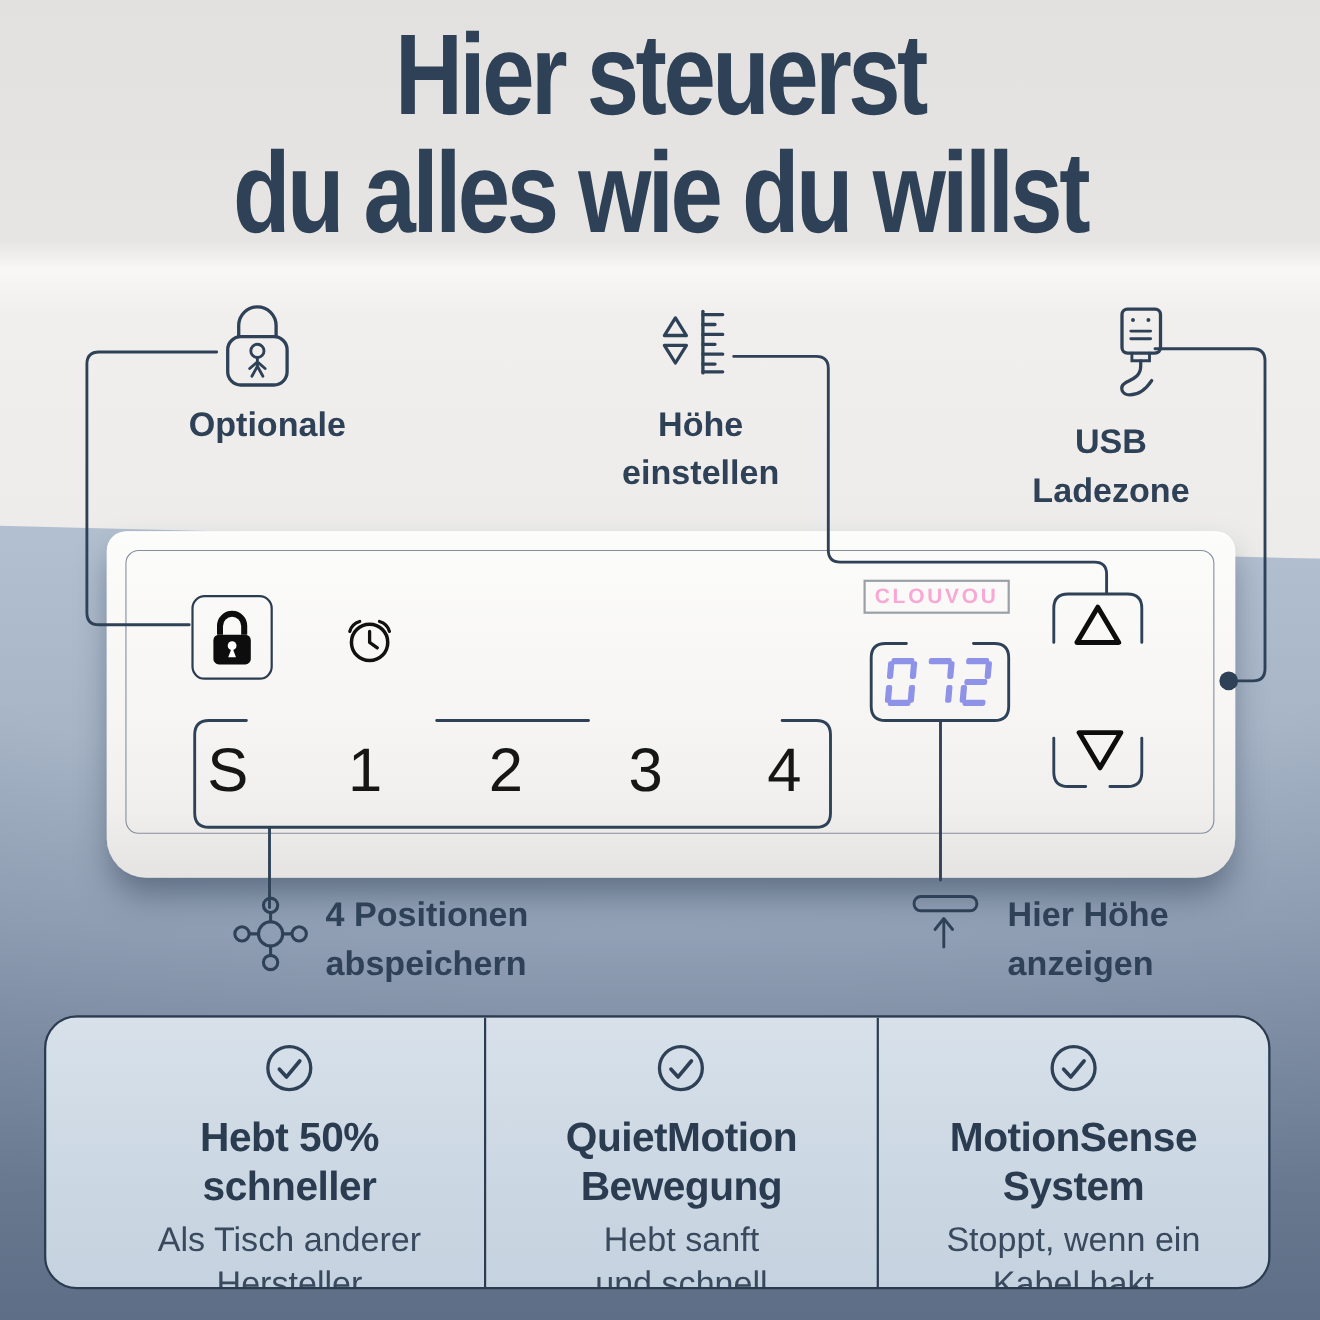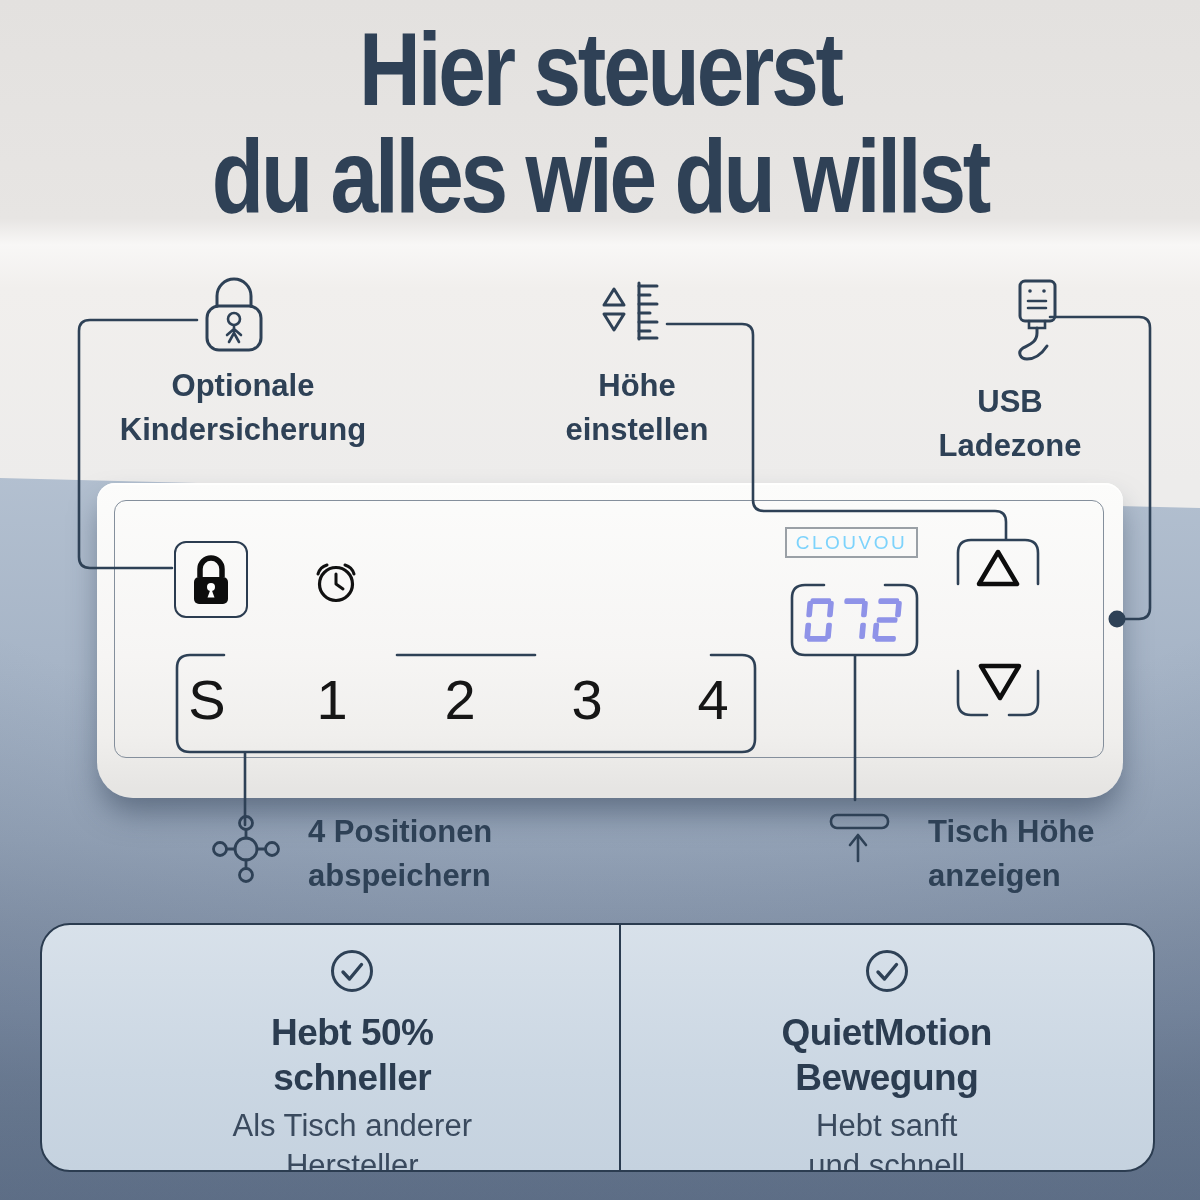--- a/index.html
+++ b/index.html
@@ -24,31 +24,31 @@
   .callout.usb{left:895px;top:380px;width:230px;}
   
   .panel{position:absolute;left:97px;top:483px;width:1026px;height:315px;
     background:linear-gradient(180deg,#fcfcfb 0%,#f6f5f4 55%,#f0efed 80%,#e6e5e3 97%);
     border-radius:18px 18px 36px 36px;
     box-shadow:0 18px 30px -4px rgba(40,55,78,.50), 0 2px 0 rgba(255,255,255,.8) inset;}
   .panel-outline{position:absolute;left:114px;top:500px;width:988px;height:256px;
     border:1.5px solid #848f9c;border-radius:12px;}
   .brand-box{position:absolute;left:785px;top:527px;width:133px;height:31px;
     border:2.5px solid #9aa0a6;box-sizing:border-box;display:flex;align-items:center;justify-content:center;}
-  .brand-box span{color:#7dd3fc;font-size:19px;font-weight:400;letter-spacing:2.5px;text-align:center;}
+  .brand-box span{color:#f9a8d4;font-size:19px;font-weight:700;letter-spacing:2.5px;text-align:center;}
   .mem{position:absolute;top:664px;width:84px;height:72px;text-align:center;line-height:72px;
     font-size:56px;color:#161616;font-weight:400;}
   .lock-btn{position:absolute;left:174px;top:541px;width:74px;height:77px;box-sizing:border-box;
     border:2.6px solid #2b3c50;border-radius:12px;display:flex;align-items:center;justify-content:center;}
   .timer-btn{position:absolute;left:310px;top:556px;width:52px;height:52px;}
   .updown{position:absolute;left:958px;width:80px;}
   .seg-wrap{position:absolute;left:792px;top:585px;width:125px;height:70px;
     display:flex;align-items:center;justify-content:center;}
   
-  .note{position:absolute;color:#2e4156;font-size:31px;font-weight:600;line-height:44px;margin-left:12px;}
+  .note{position:absolute;color:#2e4156;font-size:31px;font-weight:600;line-height:44px;}
   .note.pos{left:296px;top:810px;}
   .note.tisch{left:916px;top:810px;}
   
   .cards{position:absolute;left:40px;top:923px;width:1115px;height:249px;box-sizing:border-box;
     border:2.5px solid #2b3c50;border-radius:30px;display:flex;overflow:hidden;
     background:linear-gradient(180deg,#d8e1ea 0%,#cbd7e3 60%,#c5d2df 100%);padding-left:44px;}
   .card{flex:1;text-align:center;padding-top:21px;}
   .card + .card{border-left:2.5px solid #2b3c50;}
   .card .ttl{margin-top:10px;color:#2b3c50;font-size:37px;font-weight:800;line-height:45px;letter-spacing:-.5px;}
   .card .dsc{margin-top:6px;color:#3a4a5e;font-size:31px;font-weight:400;line-height:40px;}
@@ -64,21 +64,20 @@
   <div class="bg-vignette"></div>
   <div class="bg-white"></div>
 
   <div class="title">
     <div>Hier steuerst</div>
     <div>du alles wie du willst</div>
   </div>
 
   <div class="callout kinder">
     <div>Optionale</div>
-    <div>Kindersicherung</div>
   </div>
   <div class="callout hoehe">
     <div>Höhe</div>
     <div>einstellen</div>
   </div>
   <div class="callout usb">
     <div>USB</div>
     <div>Ladezone</div>
   </div>
 
@@ -154,21 +153,21 @@
     <svg width="80" height="55" viewBox="0 0 80 55">
       <path d="M42,38 L23,6 H61 Z" fill="none" stroke="#0d0d0d" stroke-width="4.5" stroke-linejoin="round"></path>
     </svg>
   </div>
 
   <div class="note pos">
     <div>4 Positionen</div>
     <div>abspeichern</div>
   </div>
   <div class="note tisch">
-    <div>Tisch Höhe</div>
+    <div>Hier Höhe</div>
     <div>anzeigen</div>
   </div>
 
   <div class="cards">
     <div class="card">
       <svg width="50" height="50" viewBox="0 0 50 50">
         <circle cx="25" cy="25" r="19.5" fill="none" stroke="#2e4156" stroke-width="3"></circle>
         <path d="M16,26 l6.5,7 l12,-14.5" fill="none" stroke="#2e4156" stroke-width="3.4" stroke-linecap="round" stroke-linejoin="round"></path>
       </svg>
       <div class="ttl">
@@ -185,20 +184,34 @@
         <circle cx="25" cy="25" r="19.5" fill="none" stroke="#2e4156" stroke-width="3"></circle>
         <path d="M16,26 l6.5,7 l12,-14.5" fill="none" stroke="#2e4156" stroke-width="3.4" stroke-linecap="round" stroke-linejoin="round"></path>
       </svg>
       <div class="ttl">
         <div>QuietMotion</div>
         <div>Bewegung</div>
       </div>
       <div class="dsc">
         <div>Hebt sanft</div>
         <div>und schnell</div>
+      </div>
+    </div>
+    <div class="card">
+      <svg width="50" height="50" viewBox="0 0 50 50">
+        <circle cx="25" cy="25" r="19.5" fill="none" stroke="#2e4156" stroke-width="3"></circle>
+        <path d="M16,26 l6.5,7 l12,-14.5" fill="none" stroke="#2e4156" stroke-width="3.4" stroke-linecap="round" stroke-linejoin="round"></path>
+      </svg>
+      <div class="ttl">
+        <div>MotionSense</div>
+        <div>System</div>
+      </div>
+      <div class="dsc">
+        <div>Stoppt, wenn ein</div>
+        <div>Kabel hakt</div>
       </div>
     </div>
   </div>
 
   <svg class="overlay" width="1200" height="1200" viewBox="0 0 1200 1200" fill="none" stroke="#2e4156" stroke-width="2.6" stroke-linecap="round">
 
     <g>
       <path d="M197,320 H90 Q79,320 79,331 V557 Q79,568 90,568 H172"></path>
     </g>
     <g>

